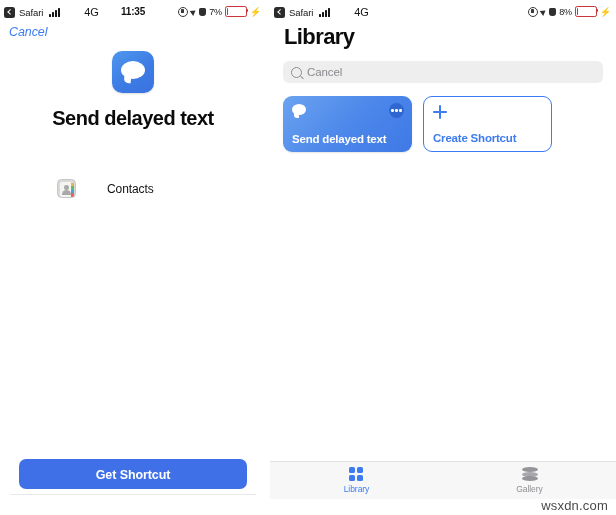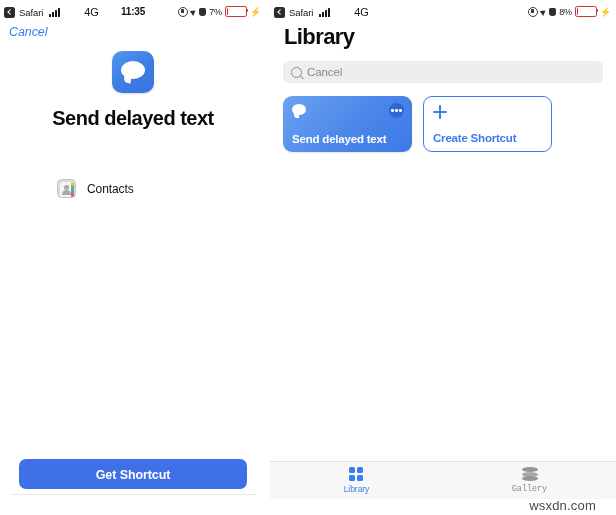--- a/index.html
+++ b/index.html
@@ -279,20 +279,21 @@
     position: absolute;
     left: 1.5px; bottom: -2px;
     width: 4px; height: 4px;
     background: #ffffff;
     border-radius: 0 0 0 60%;
   }
   .app-label {
     font-size: 12px;
     color: #111111;
     letter-spacing: -0.1px;
+    margin-left: 20px;
   }
 
   .left-actions {
     position: absolute;
     left: 0; right: 0;
     bottom: 0;
     padding-bottom: 10px;
   }
   .btn-primary {
     display: block;
@@ -504,26 +505,26 @@
     left: 0;
     width: 16px; height: 5px;
     background: #8e8e93;
     border-radius: 50%;
   }
   .layers-icon span:nth-child(1) { top: 0px;   opacity: 0.95; }
   .layers-icon span:nth-child(2) { top: 4.5px; opacity: 0.75; }
   .layers-icon span:nth-child(3) { top: 9px;   opacity: 0.95; }
   .tab-label { font-size: 8.5px; letter-spacing: -0.05px; }
   .tab-active   .tab-label { color: #3d7cf0; }
-  .tab-inactive .tab-label { color: #8e8e93; font-family: Liberation Mono, monospace; }
+  .tab-inactive .tab-label { color: #8e8e93; }
 
   
   .watermark {
     position: absolute;
-    right: 20px;
+    right: 8px;
     bottom: 2px;
     font-size: 13px;
     color: #4a4a4a;
     letter-spacing: 0.2px;
     font-family: "Liberation Sans", sans-serif;
   }
 </style>
 </head>
 <body>
 

